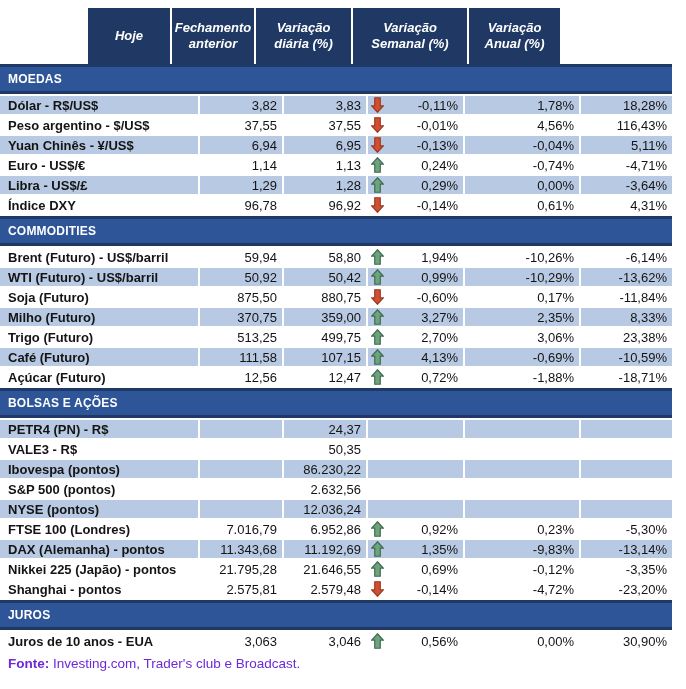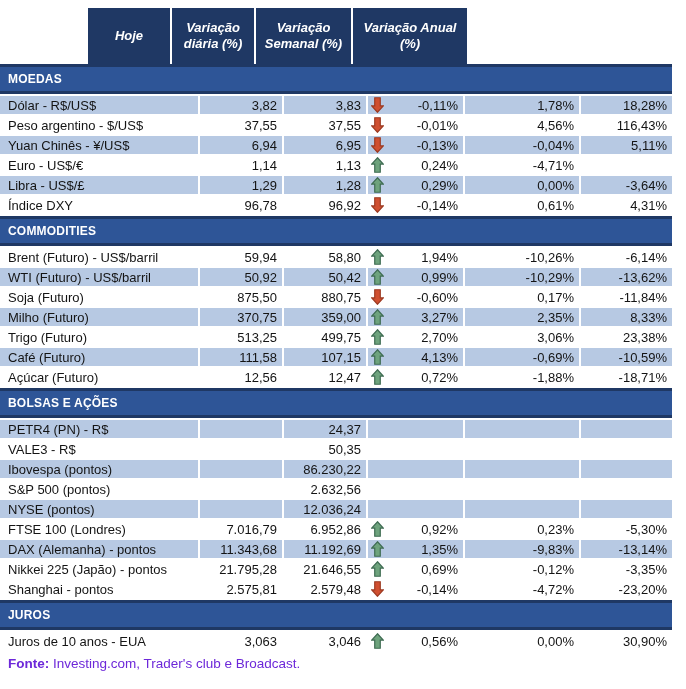--- a/index.html
+++ b/index.html
@@ -30,36 +30,37 @@
   }
 
   
   .row {
     display:grid; grid-template-columns:198px 82px 82px 95px 114px 91px;
     column-gap:2px; height:18px; margin-bottom:2px;
   }
   .row.gap-before { }
   .cell { display:flex; align-items:center; font-size:13px; overflow:hidden; }
   .cell.shaded { background:#B7C9E3; }
-  .cell.label { padding-left:8px; white-space:nowrap; }
+  .cell.label { padding-left:8px; white-space:nowrap;font-weight:bold; }
   .cell.num { justify-content:flex-end; padding-right:5px; white-space:nowrap; }
   .cell.daily { position:relative; }
   .cell.daily .arrow { position:absolute; left:3px; top:1px; }
 
   
   .footer { margin-top:6px; padding-left:8px; font-size:13.5px; color:#6d28d9; }
   .footer b { font-weight:bold; }
 </style>
 </head>
 <body>
 
 <div class="sheet">
 
   <div class="header-row">
     <div class="header-cell">Hoje</div>
+    <div class="header-cell">Fechamento anterior</div>
     <div class="header-cell">Variação diária (%)</div>
     <div class="header-cell">Variação Semanal (%)</div>
     <div class="header-cell">Variação Anual (%)</div>
   </div>
 
   <div id="sections">
       <div class="section-bar">MOEDAS</div>
       <div class="row">
         <div class="cell label shaded">Dólar - R$/US$</div>
         <div class="cell num shaded">3,82</div>
@@ -102,20 +103,21 @@
       <div class="row">
         <div class="cell label">Euro - US$/€</div>
         <div class="cell num">1,14</div>
         <div class="cell num">1,13</div>
         <div class="cell num daily">
           <svg class="arrow" width="13" height="16" viewBox="0 0 12 15">
             <path d="M6 0.7 L11.4 6.6 L8.6 6.6 L8.6 14.3 L3.4 14.3 L3.4 6.6 L0.6 6.6 Z" fill="#6EA37D" stroke="#3E6B52" stroke-width="1.1"></path>
           </svg>
           <span>0,24%</span>
         </div>
+        <div class="cell num">-0,74%</div>
         <div class="cell num">-4,71%</div>
       </div>
       <div class="row">
         <div class="cell label shaded">Libra - US$/£</div>
         <div class="cell num shaded">1,29</div>
         <div class="cell num shaded">1,28</div>
         <div class="cell num daily shaded">
           <svg class="arrow" width="13" height="16" viewBox="0 0 12 15">
             <path d="M6 0.7 L11.4 6.6 L8.6 6.6 L8.6 14.3 L3.4 14.3 L3.4 6.6 L0.6 6.6 Z" fill="#6EA37D" stroke="#3E6B52" stroke-width="1.1"></path>
           </svg>

